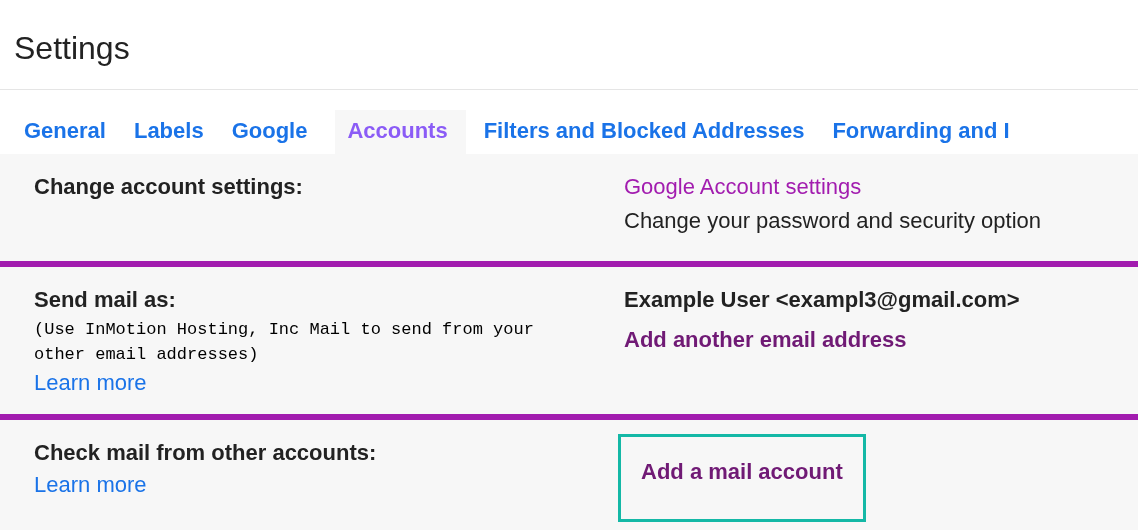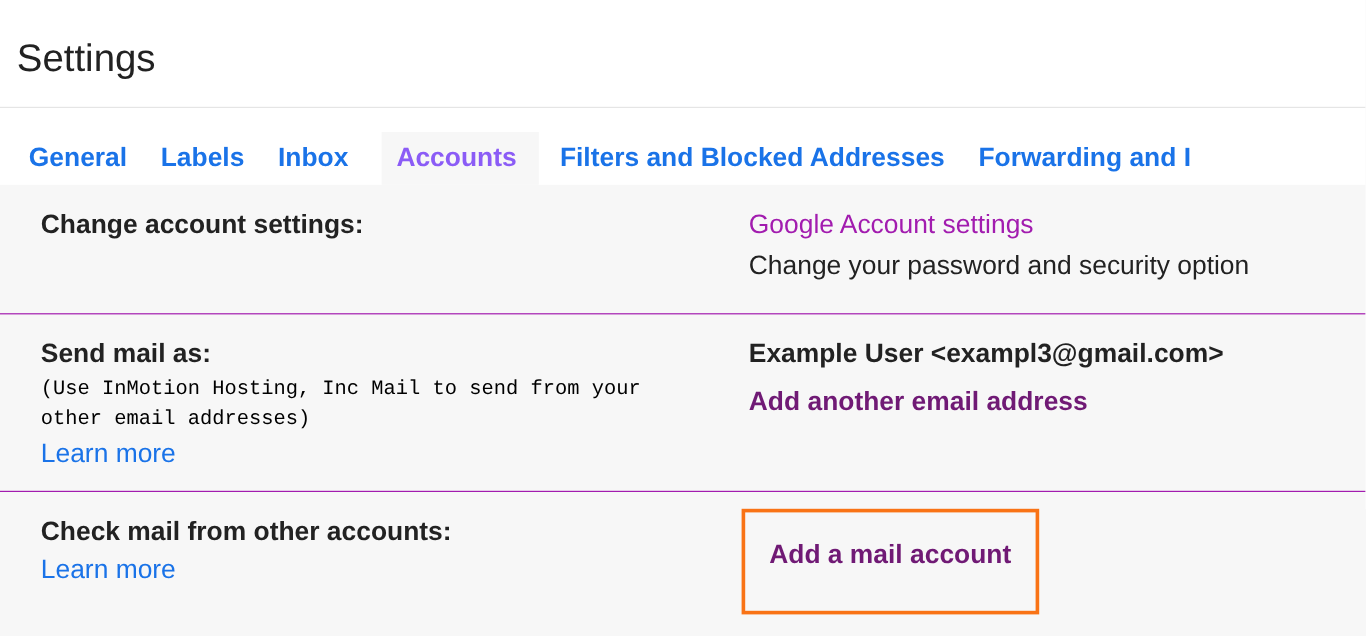--- a/index.html
+++ b/index.html
@@ -43,21 +43,21 @@
       padding: 8px 18px 10px 12px;
       margin-right: 18px;
     }
     .content {
       background: #f7f7f7;
       padding: 0;
     }
     .section {
       display: flex;
       padding: 20px 0 18px 34px;
-      border-bottom: 1px solid #a21caf;
+      border-bottom: 6px solid #a21caf;
     }
     .section:last-child {
       border-bottom: none;
     }
     .section-left {
       width: 590px;
       flex-shrink: 0;
     }
     .section-right {
       flex: 1;
@@ -99,21 +99,21 @@
       font-weight: 700;
       cursor: pointer;
       display: inline-block;
     }
     .bold-text {
       font-size: 22px;
       font-weight: 700;
       color: #222;
     }
     .highlight-box {
-      border: 3px solid #f97316;
+      border: 3px solid #14b8a6;
       padding: 22px 20px 34px 20px;
       display: inline-block;
       margin-top: -6px;
       margin-left: -6px;
     }
     .right-stack > * {
       display: block;
       margin-bottom: 6px;
     }
     .send-right-stack .bold-text {
@@ -123,21 +123,21 @@
 </head>
 <body>
 
 <div class="page-title">Settings</div>
 
 <div class="divider"></div>
 
 <div class="tabs">
   <div class="tab">General</div>
   <div class="tab">Labels</div>
-  <div class="tab">Inbox</div>
+  <div class="tab">Google</div>
   <div class="tab active">Accounts</div>
   <div class="tab">Filters and Blocked Addresses</div>
   <div class="tab">Forwarding and I</div>
 </div>
 
 <div class="content">
 
   <div class="section">
     <div class="section-left">
       <div class="section-heading">Change account settings:</div>

